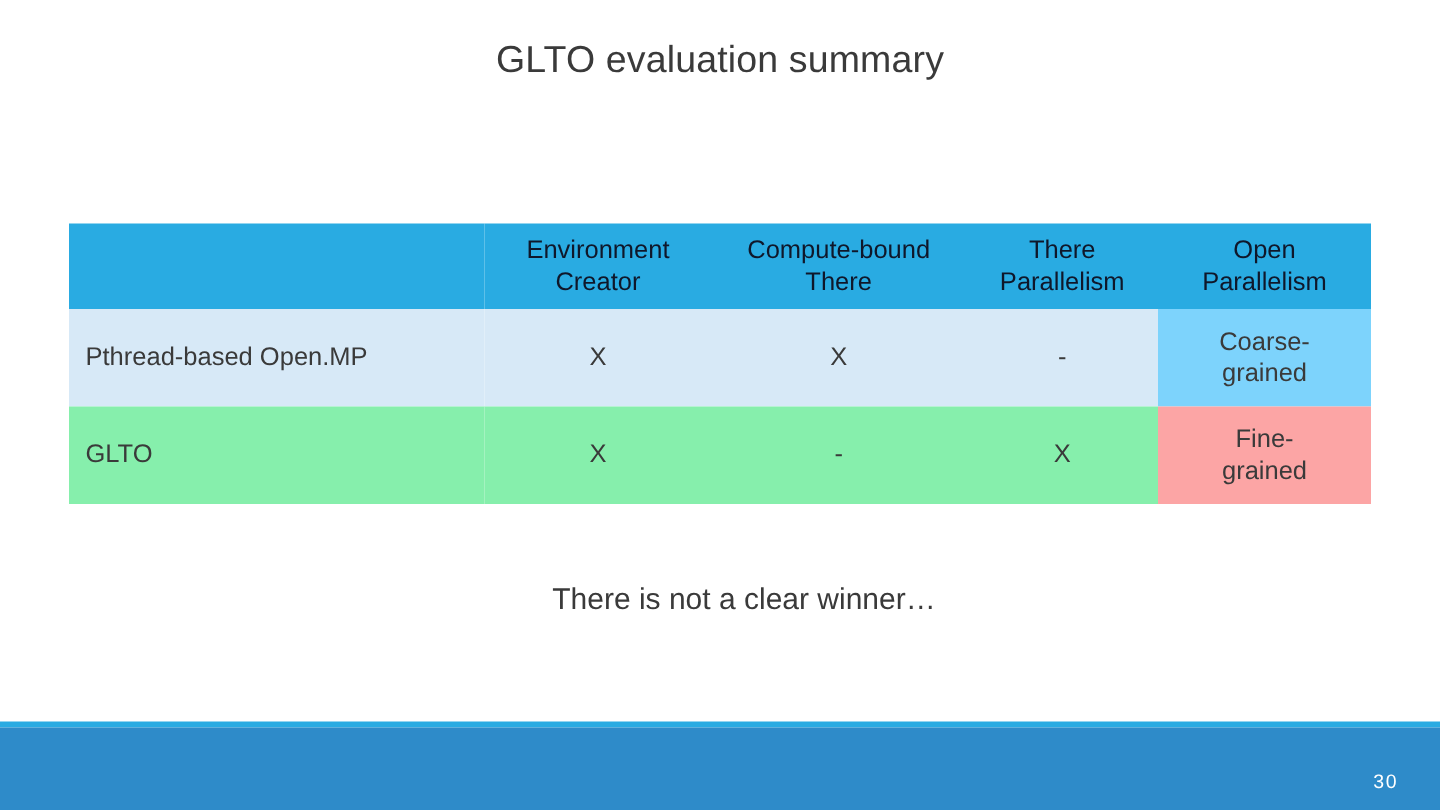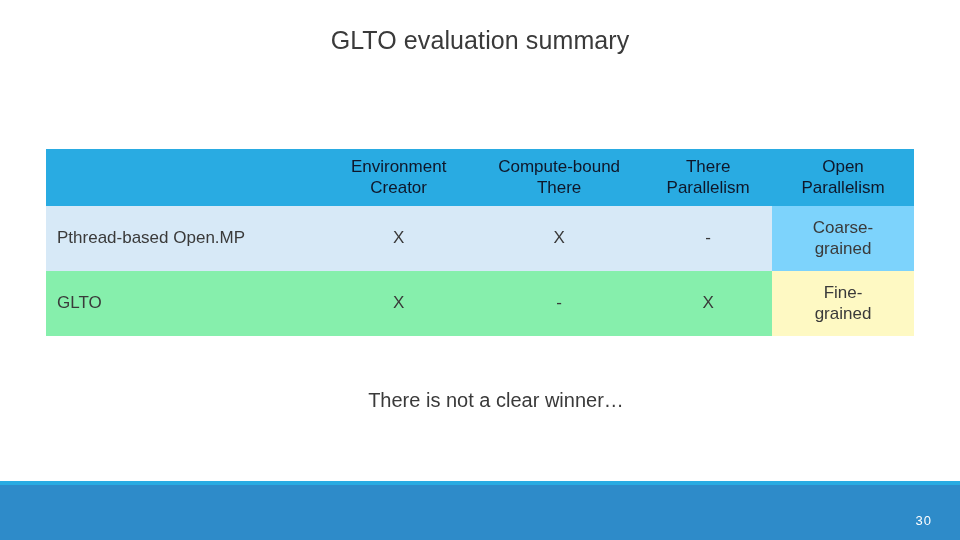--- a/index.html
+++ b/index.html
@@ -73,21 +73,21 @@
     height: 65px;
     line-height: 1.2;
   }
   tr.data-row td.row-label {
     text-align: left;
     padding-left: 11px;
   }
   tr.row-a td { background: #D7E9F7; }
   tr.row-a td.col-last { background: #7dd3fc; }
   tr.row-b td { background: #86efac; }
-  tr.row-b td.col-last { background: #fef9c3; }
+  tr.row-b td.col-last { background: #fca5a5; }
 
   .caption {
     position: absolute;
     top: 389px;
     left: 16px;
     width: 960px;
     text-align: center;
     font-size: 20px;
     color: #3a3a3a;
   }

